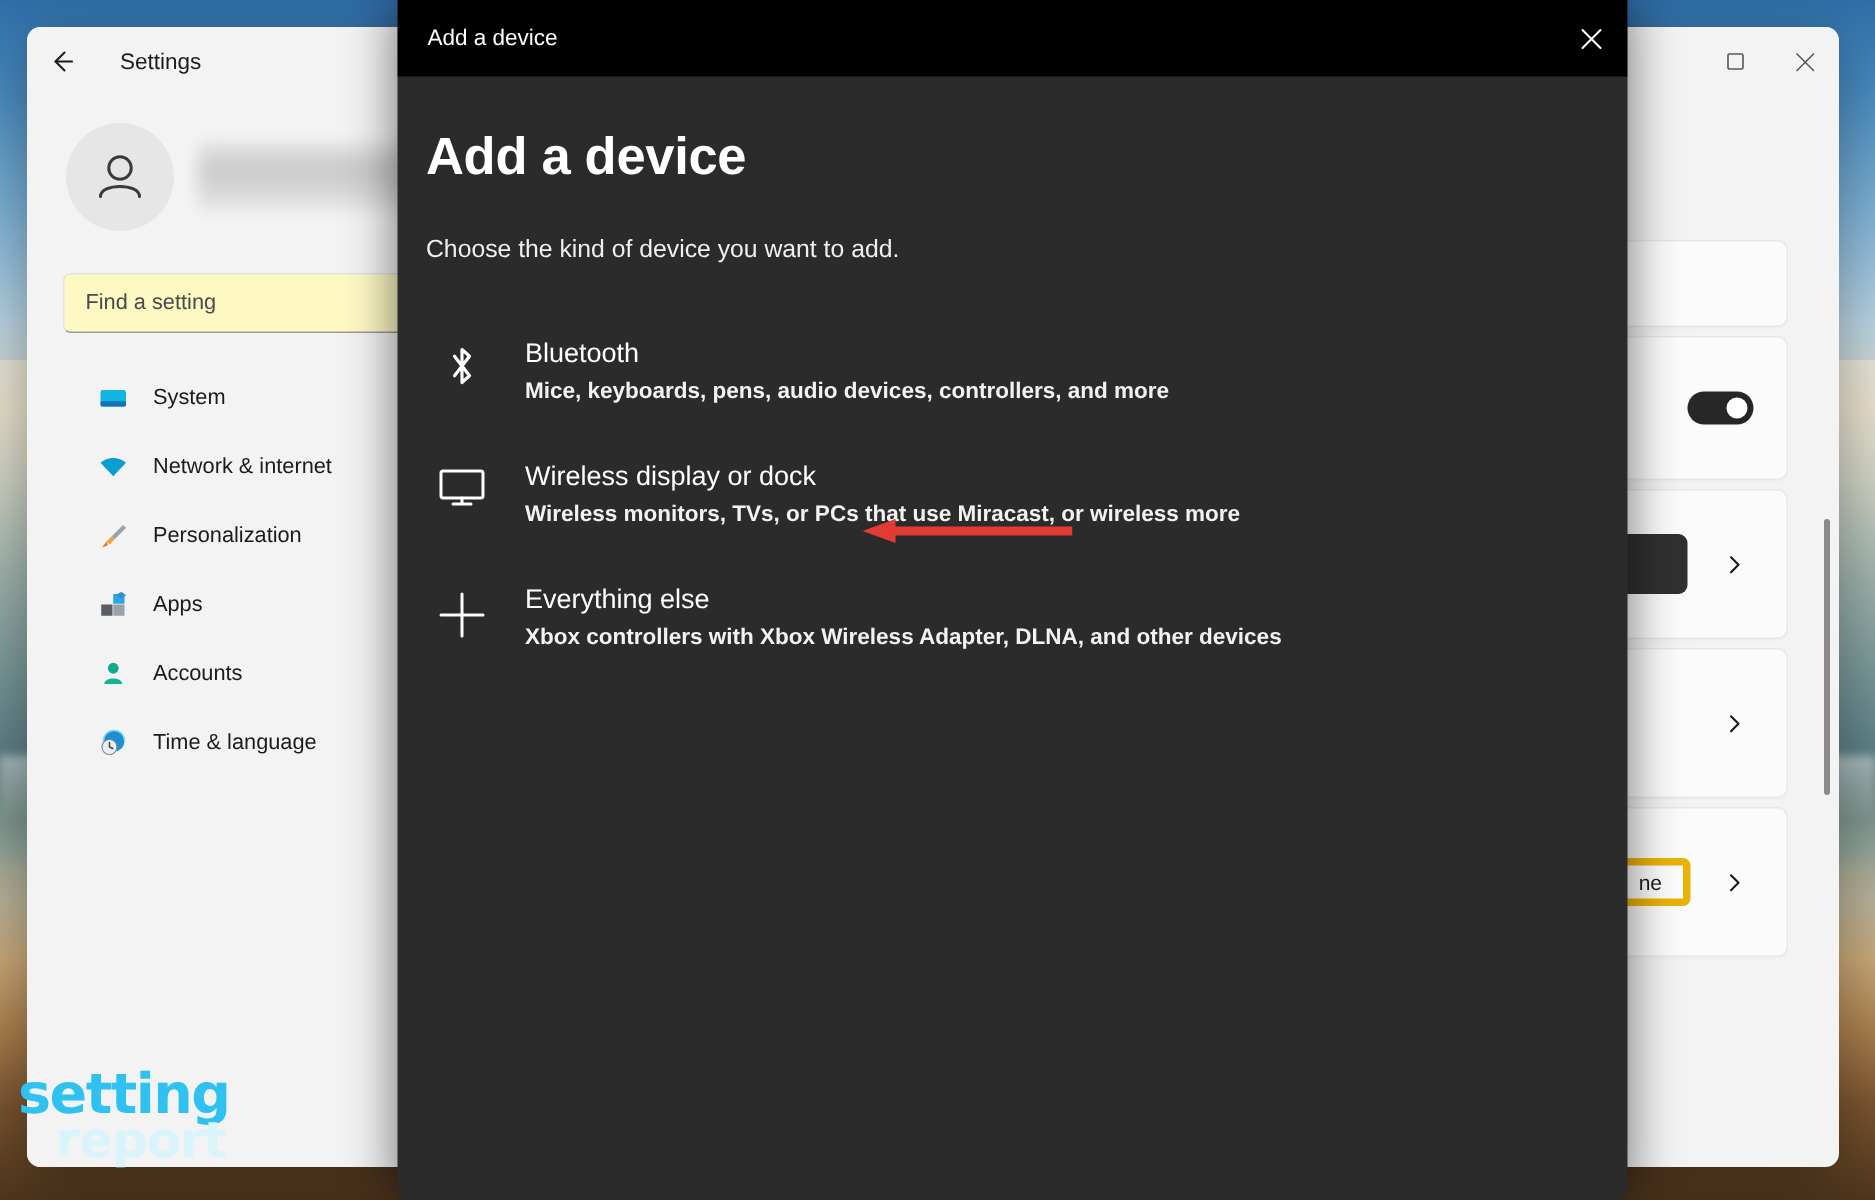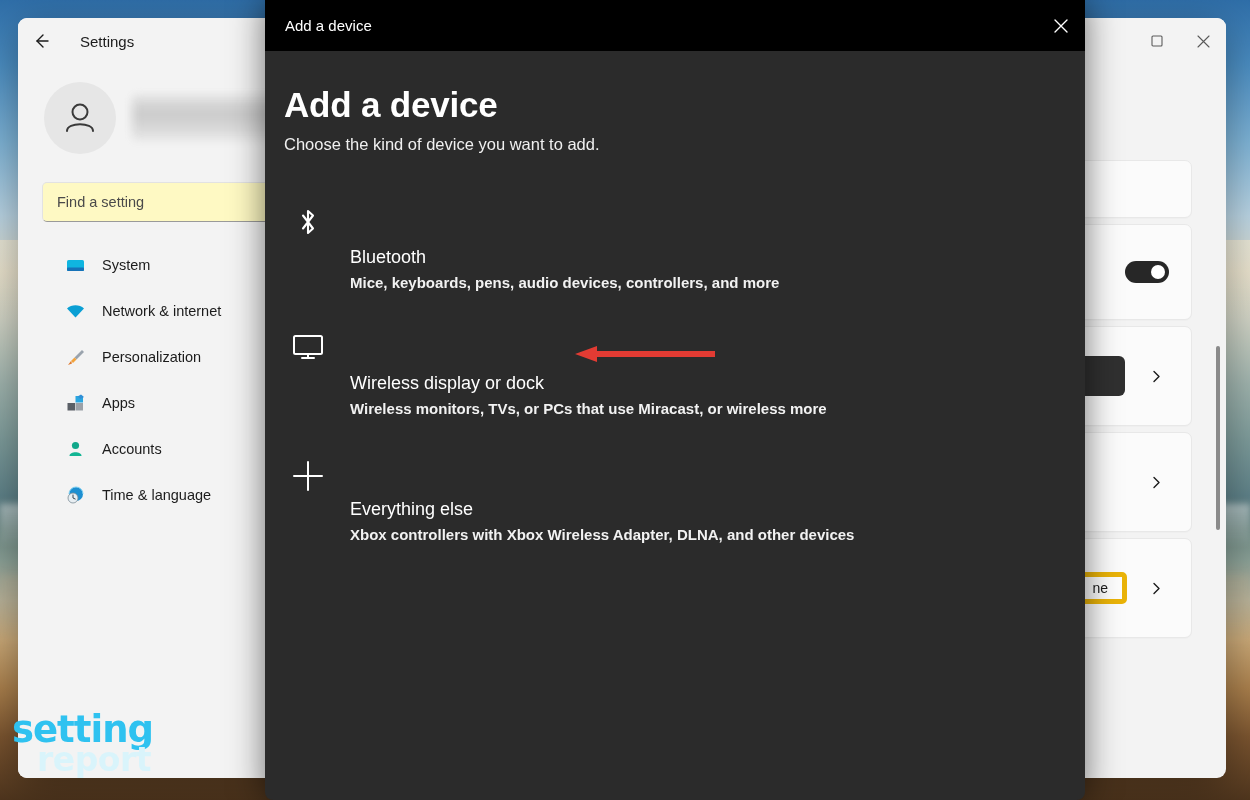--- a/index.html
+++ b/index.html
@@ -287,41 +287,41 @@
     min-height: 0;
   }
   .dlg-h1 {
     font-size: 35px;
     font-weight: bold;
     color: #ffffff;
     letter-spacing: -0.2px;
     padding-left: 0;
   }
   .dlg-sub {
-    margin-top: 10px;
+    margin-top: 32px;
     font-size: 16.5px;
     color: #f0f0f0;
   }
   .device-list { margin-top: 34px; }
   .device-option {
     display: flex;
     align-items: flex-start;
     gap: 22px;
     padding: 13px 14px 13px 10px;
     margin: 0 0 10px -6px;
     border-radius: 5px;
     cursor: pointer;
   }
   .dev-icon {
     width: 40px; flex: 0 0 40px;
     display: flex; align-items: center; justify-content: center;
     padding-top: 6px;
     color: #ffffff;
   }
-  .dev-texts { flex: 1; padding-top: 2px; margin-top: 44px; }
+  .dev-texts { flex: 1; padding-top: 2px; }
   .dev-title {
     font-size: 18px; color: #ffffff; margin-bottom: 6px;
   }
   .dev-desc {
     font-size: 15px; color: #f2f2f2; font-weight: bold;
   }
 
   
   #annotation-arrow {
     position: absolute;

